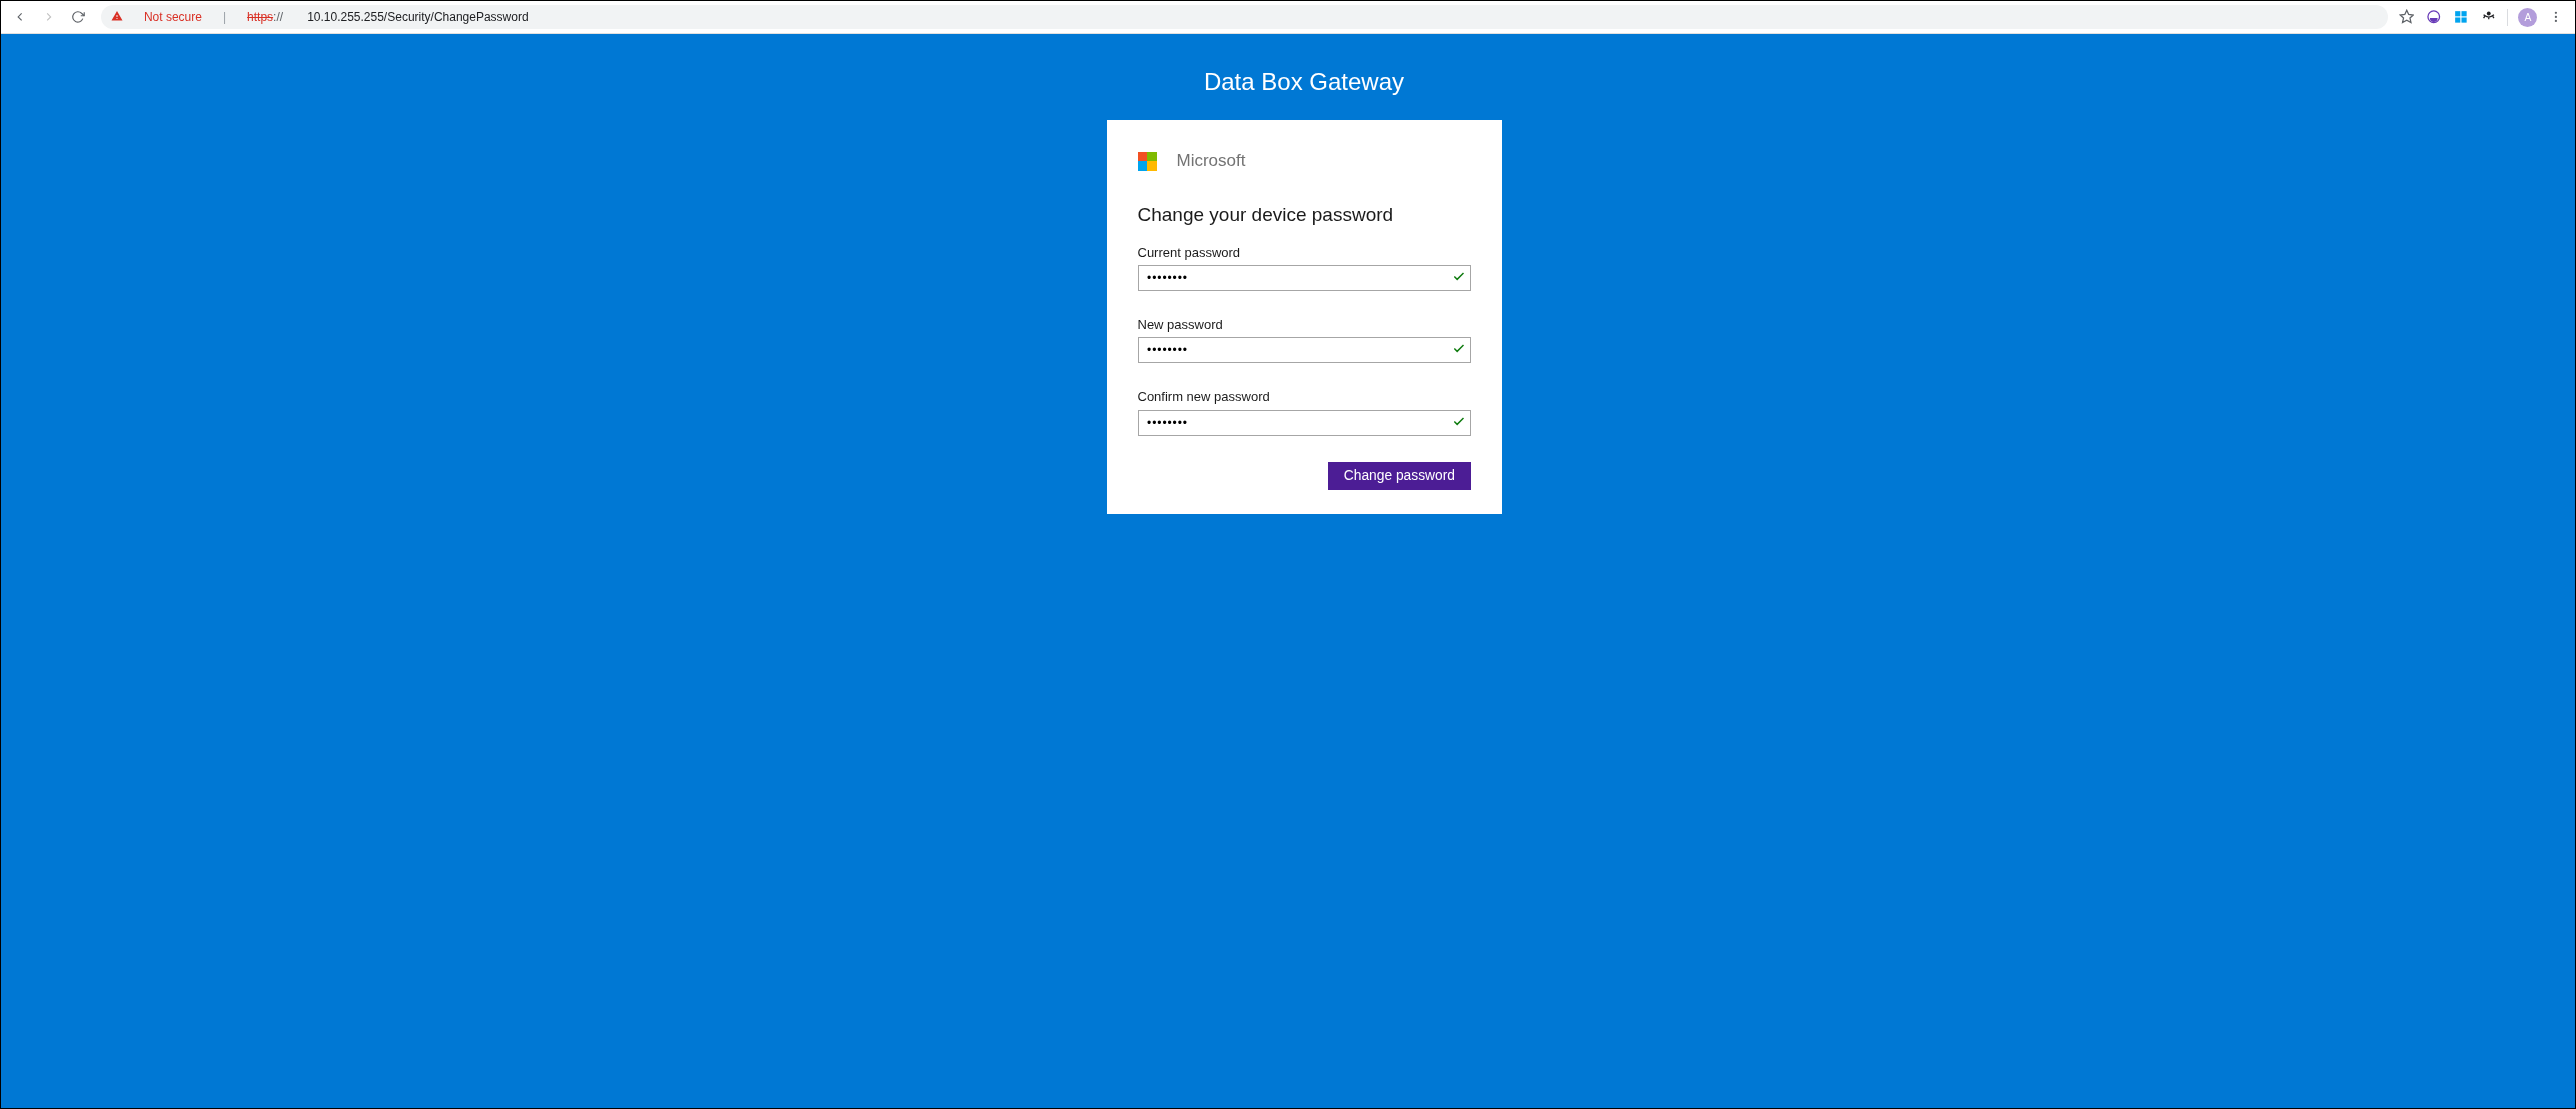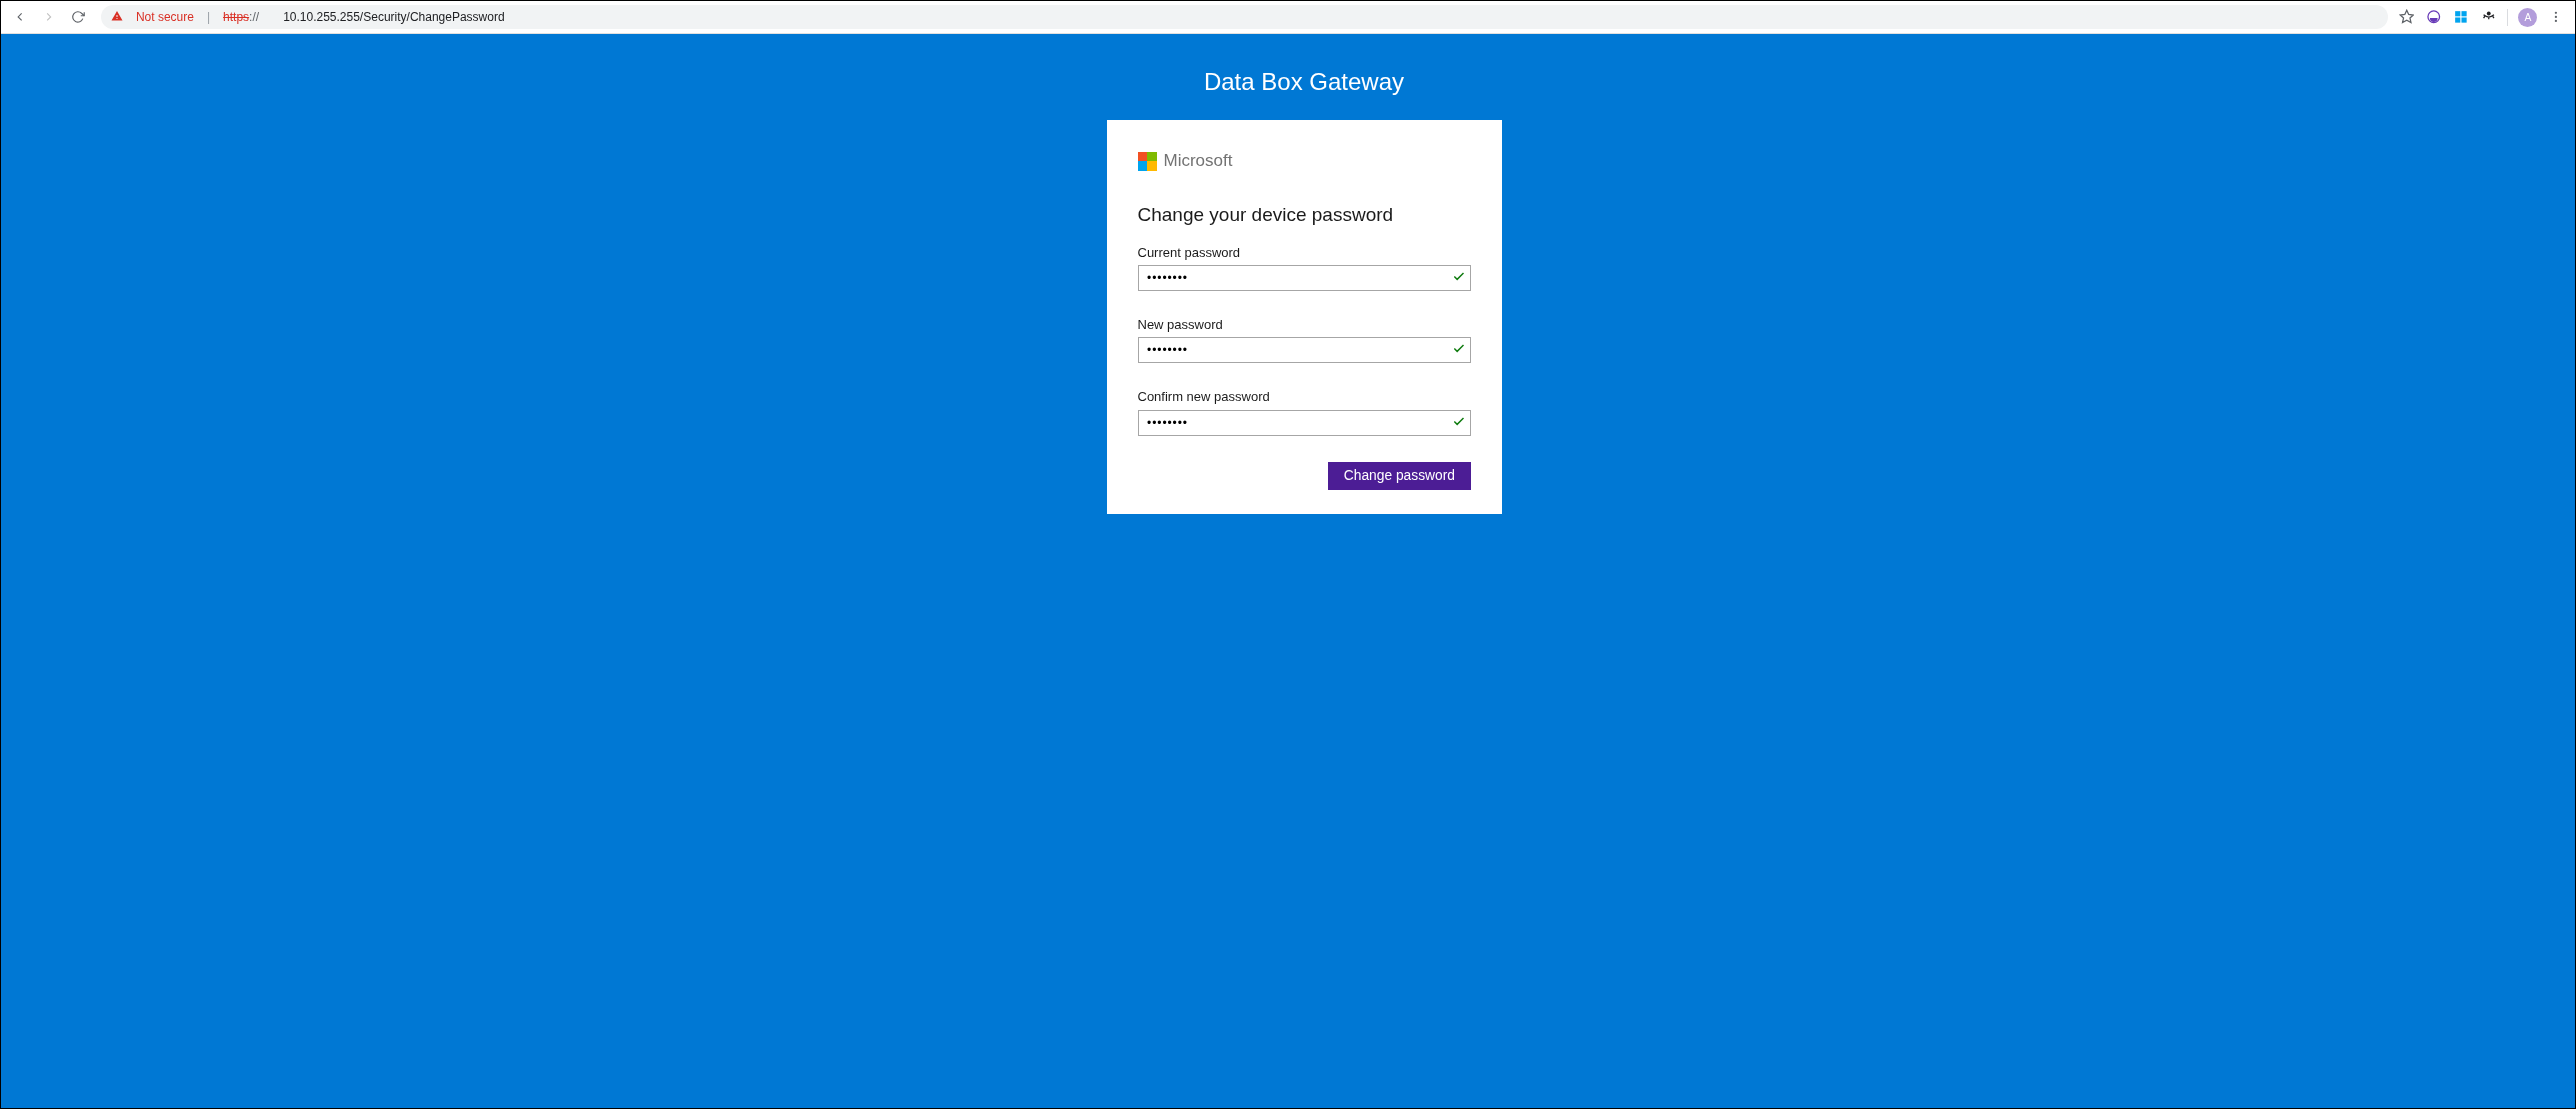--- a/index.html
+++ b/index.html
@@ -38,21 +38,21 @@
   .nav-btn.disabled { color: #c0c0c0; }
   .address-bar {
     flex: 1;
     height: 24px;
     background: #f1f3f4;
     border-radius: 12px;
     display: flex;
     align-items: center;
     padding: 0 10.3px;
     font-size: 12px;
-    gap: 13px;
+    gap: 21px;
     margin: 0 5.2px;
   }
   .warn-icon { color: #d93025; }
   .not-secure { color: #d93025; }
   .sep { color: #9aa0a6; }
   .https-striked {
     color: #d93025;
     text-decoration: line-through;
   }
   .url-scheme-rest { color: #5f6368; }
@@ -103,21 +103,21 @@
     margin-bottom: 24px;
   }
   .card {
     width: 395px;
     background: #fff;
     padding: 31px 31px 24px 31px;
   }
   .brand {
     display: flex;
     align-items: center;
-    gap: 7px;
+    gap: 20px;
     margin-bottom: 33px;
   }
   .ms-logo {
     width: 19px;
     height: 19px;
     display: grid;
     grid-template-columns: 1fr 1fr;
     grid-template-rows: 1fr 1fr;
     gap: 0.9px;
   }

